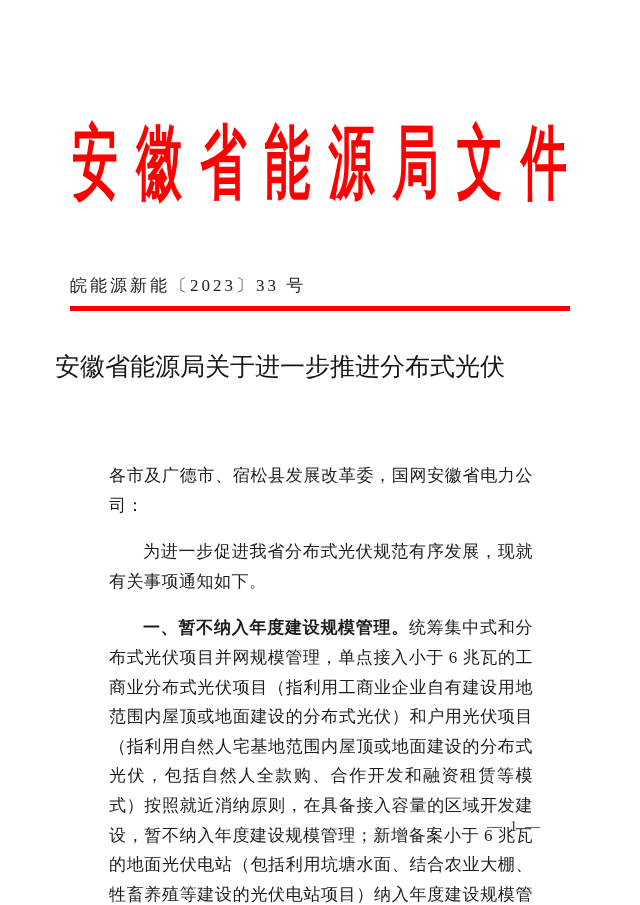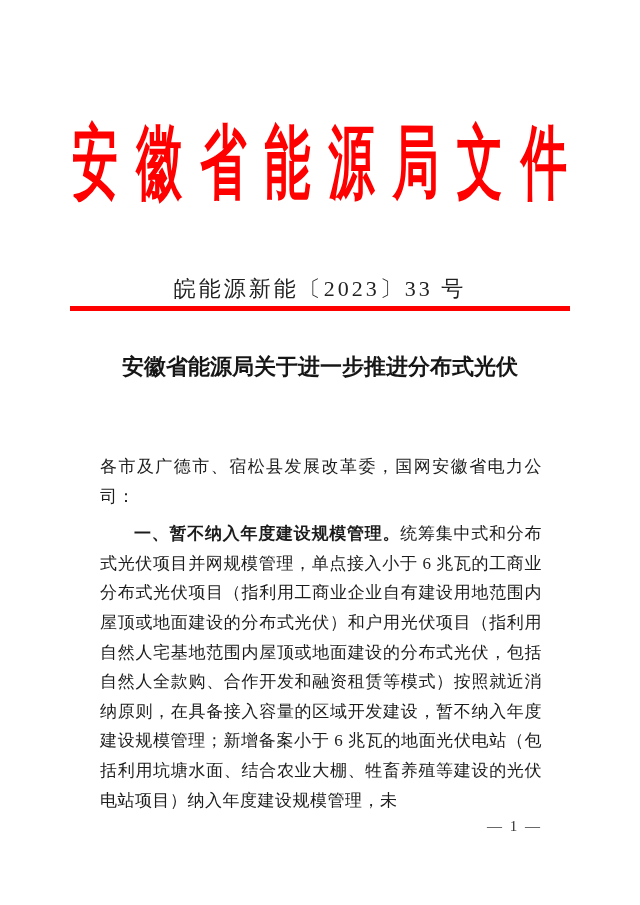--- a/index.html
+++ b/index.html
@@ -34,59 +34,58 @@
   .agency-title .hdr-char {
     display: inline-block;
     transform: scaleY(1.75);
     transform-origin: center;
   }
   .doc-number {
     position: absolute;
     top: 274px;
     left: 70px;
     width: 500px;
-    text-align: center;
-    font-size: 22px;
+    font-size: 17px;
     letter-spacing: 3px;
     color: #222222;
     white-space: nowrap;
   }
   .red-rule {
     position: absolute;
     top: 306px;
     left: 70px;
     width: 500px;
     height: 5px;
     background: #fe0000;
   }
   .doc-title {
     position: absolute;
     top: 349px;
     left: 55px;
     width: 530px;
-    text-align: center;
-    font-weight: bold;
-    font-size: 22px;
+    text-align: left;
+    font-weight: normal;
+    font-size: 25px;
     line-height: 35px;
     color: #161616;
   }
   .body-text {
     position: absolute;
     top: 444px;
     left: 92px;
     width: 458px;
     font-size: 17px;
     line-height: 29.6px;
     letter-spacing: 0.5px;
     text-align: justify;
     text-justify: inter-character;
     color: #1c1c1c;
   }
   .body-text p {
-    margin: 8px;
+    margin: 17px;
   }
   .body-text p.indent {
     text-indent: 2em;
   }
   .section-heading {
     font-weight: bold;
   }
   .page-number {
     position: absolute;
     top: 818px;
@@ -116,18 +115,19 @@
   <div class="doc-number">皖能源新能〔2023〕33 号</div>
 
   <div class="red-rule"></div>
 
   <div class="doc-title">
     <div>安徽省能源局关于进一步推进分布式光伏</div>
   </div>
 
   <div class="body-text">
     <p>各市及广德市、宿松县发展改革委，国网安徽省电力公司：</p>
+    <p class="indent">为进一步促进我省分布式光伏规范有序发展，现就有关事项通知如下。</p>
     <p class="indent"><span class="section-heading">一、暂不纳入年度建设规模管理。</span><span>统筹集中式和分布式光伏项目并网规模管理，单点接入小于 6 兆瓦的工商业分布式光伏项目（指利用工商业企业自有建设用地范围内屋顶或地面建设的分布式光伏）和户用光伏项目（指利用自然人宅基地范围内屋顶或地面建设的分布式光伏，包括自然人全款购、合作开发和融资租赁等模式）按照就近消纳原则，在具备接入容量的区域开发建设，暂不纳入年度建设规模管理；新增备案小于 6 兆瓦的地面光伏电站（包括利用坑塘水面、结合农业大棚、牲畜养殖等建设的光伏电站项目）纳入年度建设规模管理，未</span></p>
   </div>
 
   <div class="page-number">— 1 —</div>
 
 </div>
 
 </body></html>

